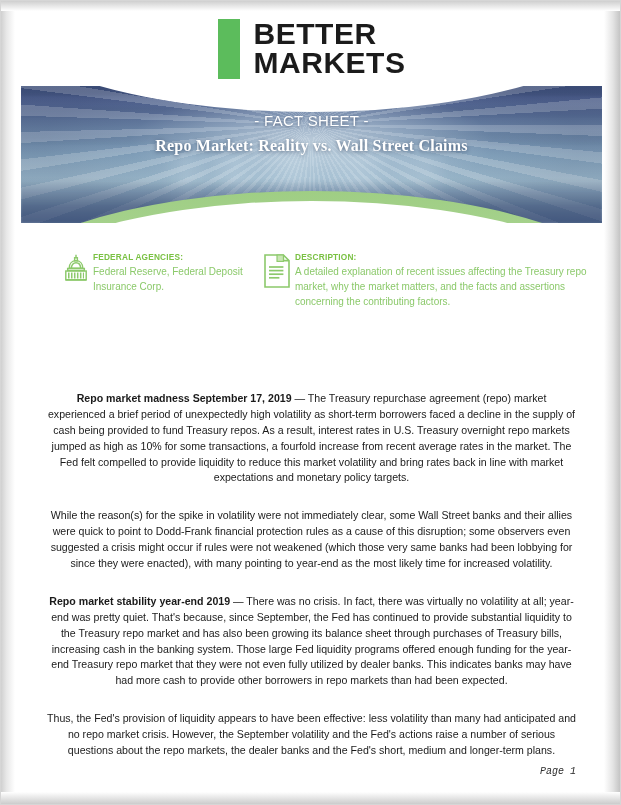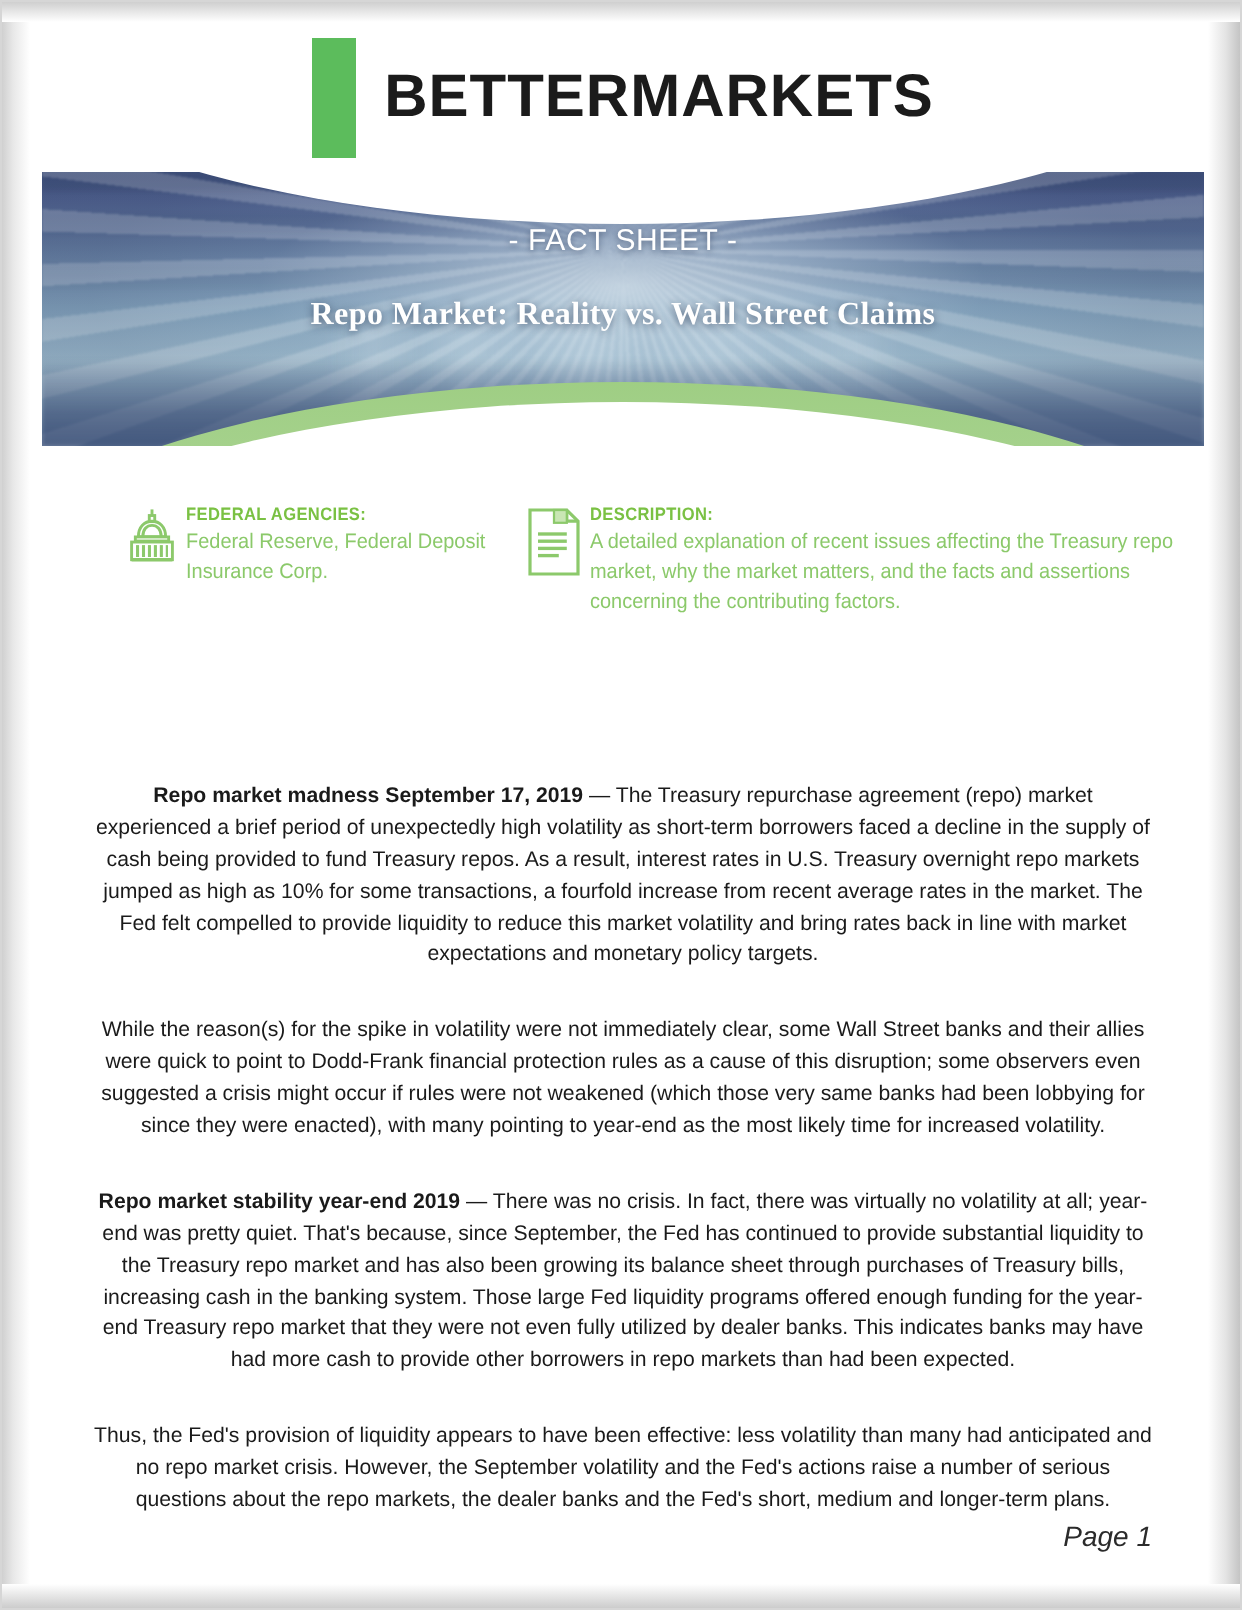--- a/index.html
+++ b/index.html
@@ -50,21 +50,21 @@
     align-items: center;
     z-index: 25;
   }
   .logo-inner { display: flex; align-items: center; gap: 14px; }
   .logo-bar {
     width: 22px; height: 60px;
     background: #5cbc5c;
     flex: none;
   }
   .logo-text {
-    display: flex; flex-direction: row;
+    display: flex; flex-direction: column;
     line-height: 0.96;
   }
   .logo-text .lt1, .logo-text .lt2 {
     font-family: "Liberation Sans", sans-serif;
     font-weight: 700;
     font-size: 30px;
     letter-spacing: 0.5px;
     color: #1b1b1b;
   }
 
@@ -177,21 +177,21 @@
     text-align: center;
     padding: 0 30px;
   }
   .fact-sheet-label {
     font-family: "Liberation Sans", sans-serif;
     font-size: 15px;
     font-weight: 400;
     letter-spacing: 0.3px;
     color: #ffffff;
     text-shadow: 0 1px 3px rgba(20,35,65,0.55);
-    margin-bottom: 20px;
+    margin-bottom: 8px;
   }
   .banner-title {
     font-family: "Liberation Serif", serif;
     font-size: 16px;
     font-weight: 700;
     color: #ffffff;
     letter-spacing: 0.2px;
     text-shadow: 0 1px 4px rgba(20,35,65,0.60);
   }
 
@@ -270,23 +270,23 @@
 
   
   .footer {
     position: absolute;
     left: 46px; bottom: 26px;
     width: 529px;
     text-align: right;
     z-index: 20;
   }
   .page-num {
-    font-family: Liberation Sans, sans-serif;
+    font-family: Liberation Mono, monospace;
     font-style: italic;
-    font-size: 14px;
+    font-size: 10px;
     color: #2b2b2b;
   }
 </style>
 </head>
 <body>
 
 <div class="page">
 
   <div class="logo-wrap">
     <div class="logo-inner">

